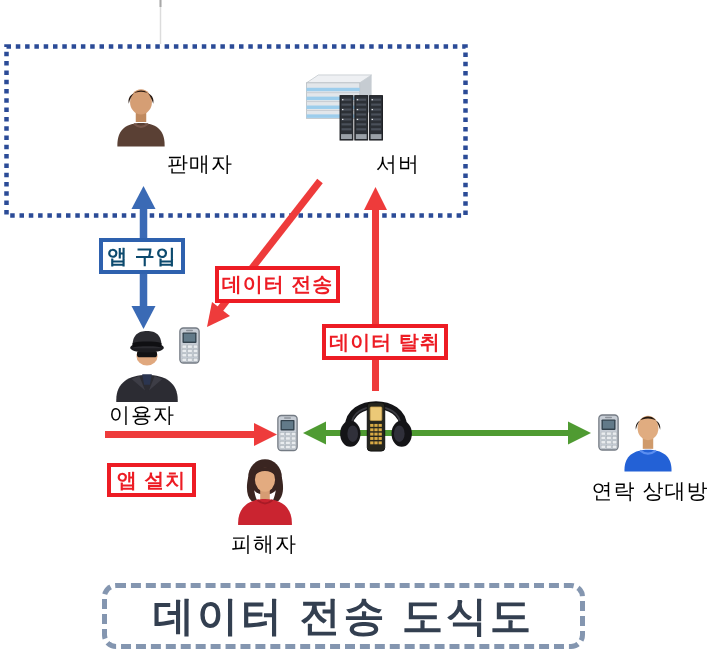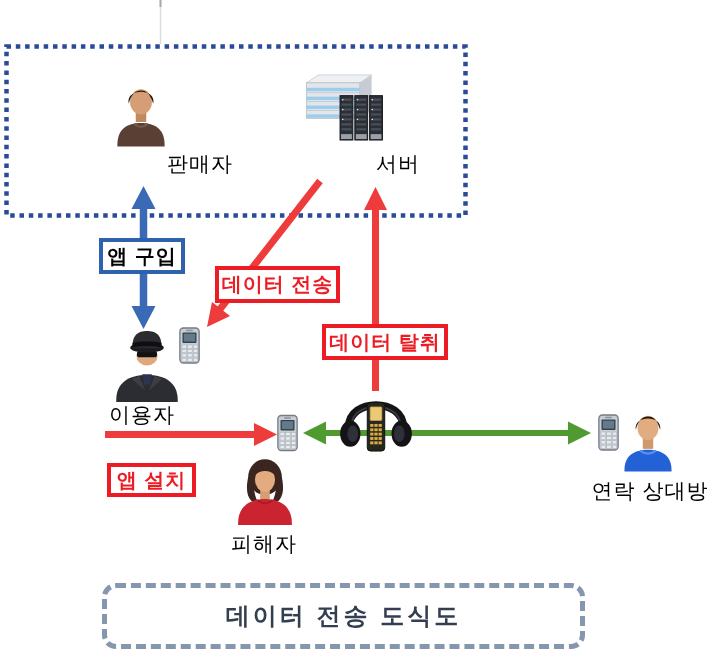--- a/index.html
+++ b/index.html
@@ -9,31 +9,31 @@
   }
   .node-label{
     position:absolute;transform:translateX(-50%);
     font-size:21px;color:#000000;white-space:nowrap;z-index:4;letter-spacing:1px;
   }
   .edge-box{
     position:absolute;box-sizing:border-box;background:#ffffff;
     display:flex;align-items:center;justify-content:center;
     font-weight:bold;font-size:20px;white-space:nowrap;z-index:6;letter-spacing:1px;
   }
-  .edge-box.blue{border:4px solid #2e61ae;color:#000000;}
+  .edge-box.blue{border:4px solid #2e61ae;color:#0c4a6e;}
   .edge-box.red{border:4px solid #ed1c24;color:#ed1c24;margin-top:28px;}
   .icon{position:absolute;z-index:3;}
   #wiresvg{position:absolute;left:0;top:0;z-index:1;}
   #title-box{
     position:absolute;left:102px;top:583px;width:483px;height:66px;
     box-sizing:border-box;border:5px dashed #8496b0;border-radius:14px;
     display:flex;align-items:center;justify-content:center;z-index:5;background:#ffffff;
   }
   #title-box span{
-    font-size:24px;font-weight:800;color:#333f50;letter-spacing:3px;white-space:nowrap;
+    font-size:41px;font-weight:800;color:#333f50;letter-spacing:3px;white-space:nowrap;
   }
 </style>
 </head>
 <body>
 
 <div id="canvas">
 
   <svg id="wiresvg" width="720" height="659" viewBox="0 0 720 659">
 
     <line x1="160.5" y1="0" x2="160.5" y2="44" stroke="#dcdcdc" stroke-width="1.5"></line>

